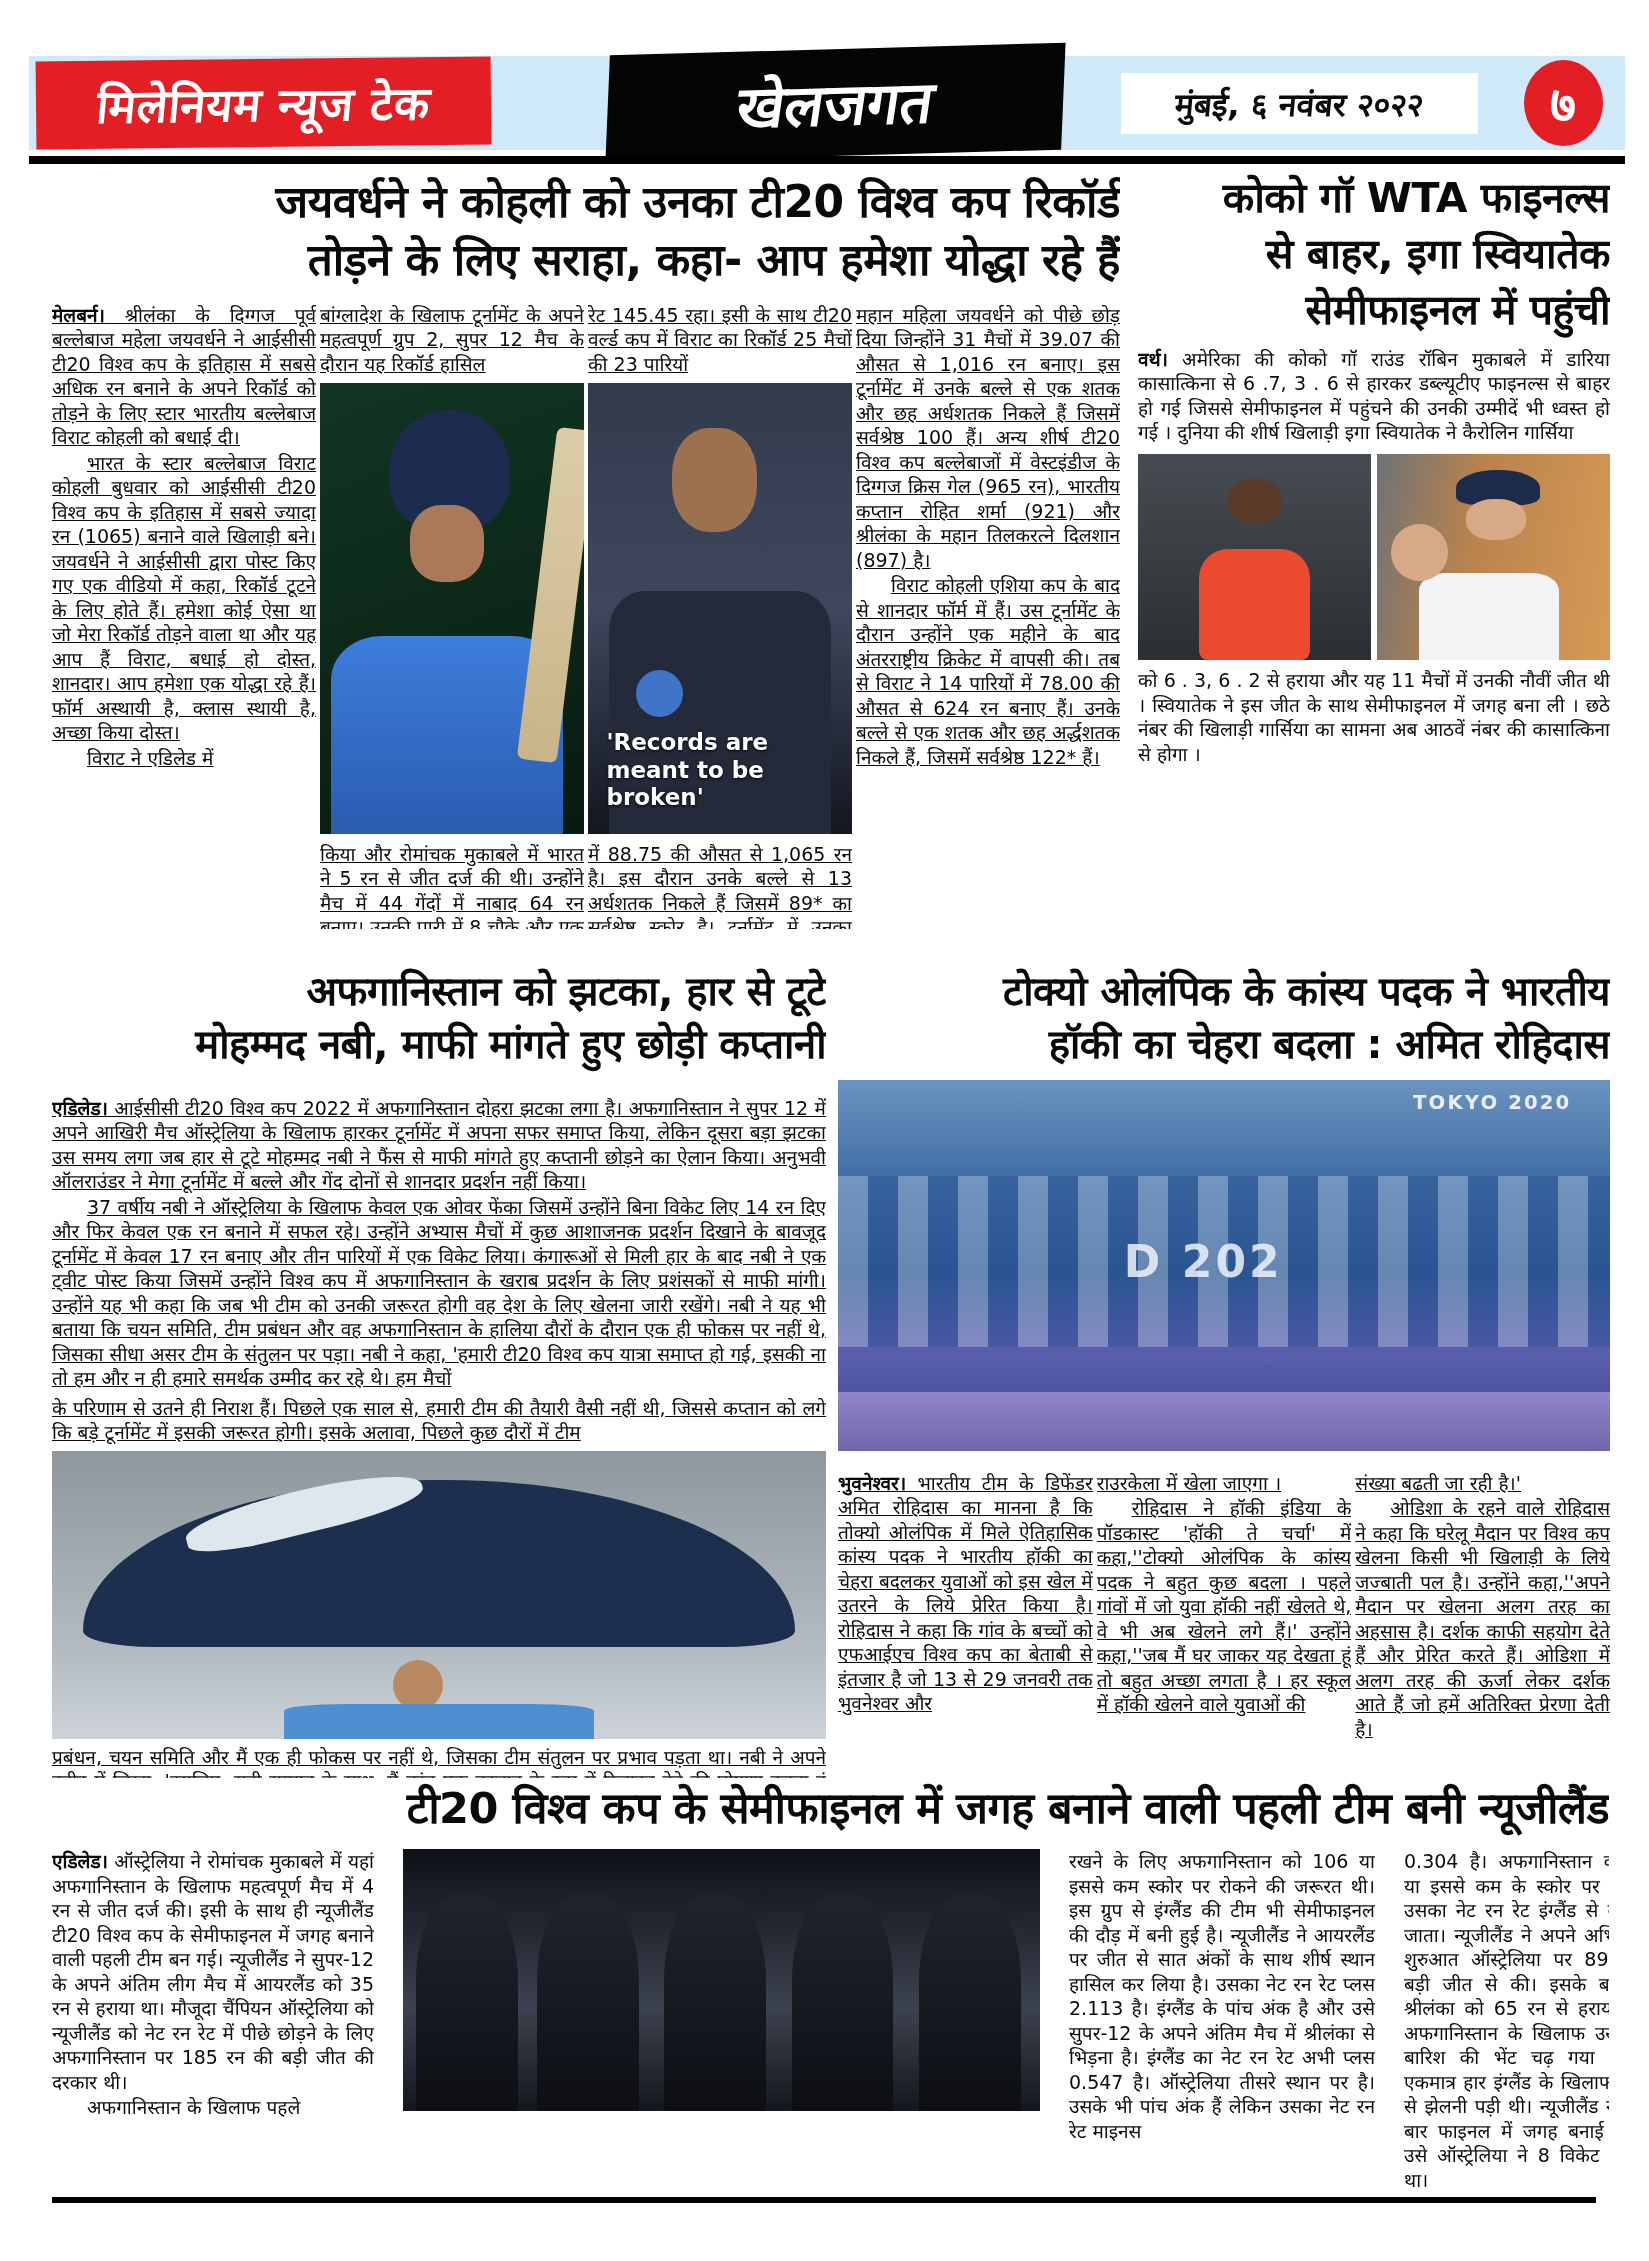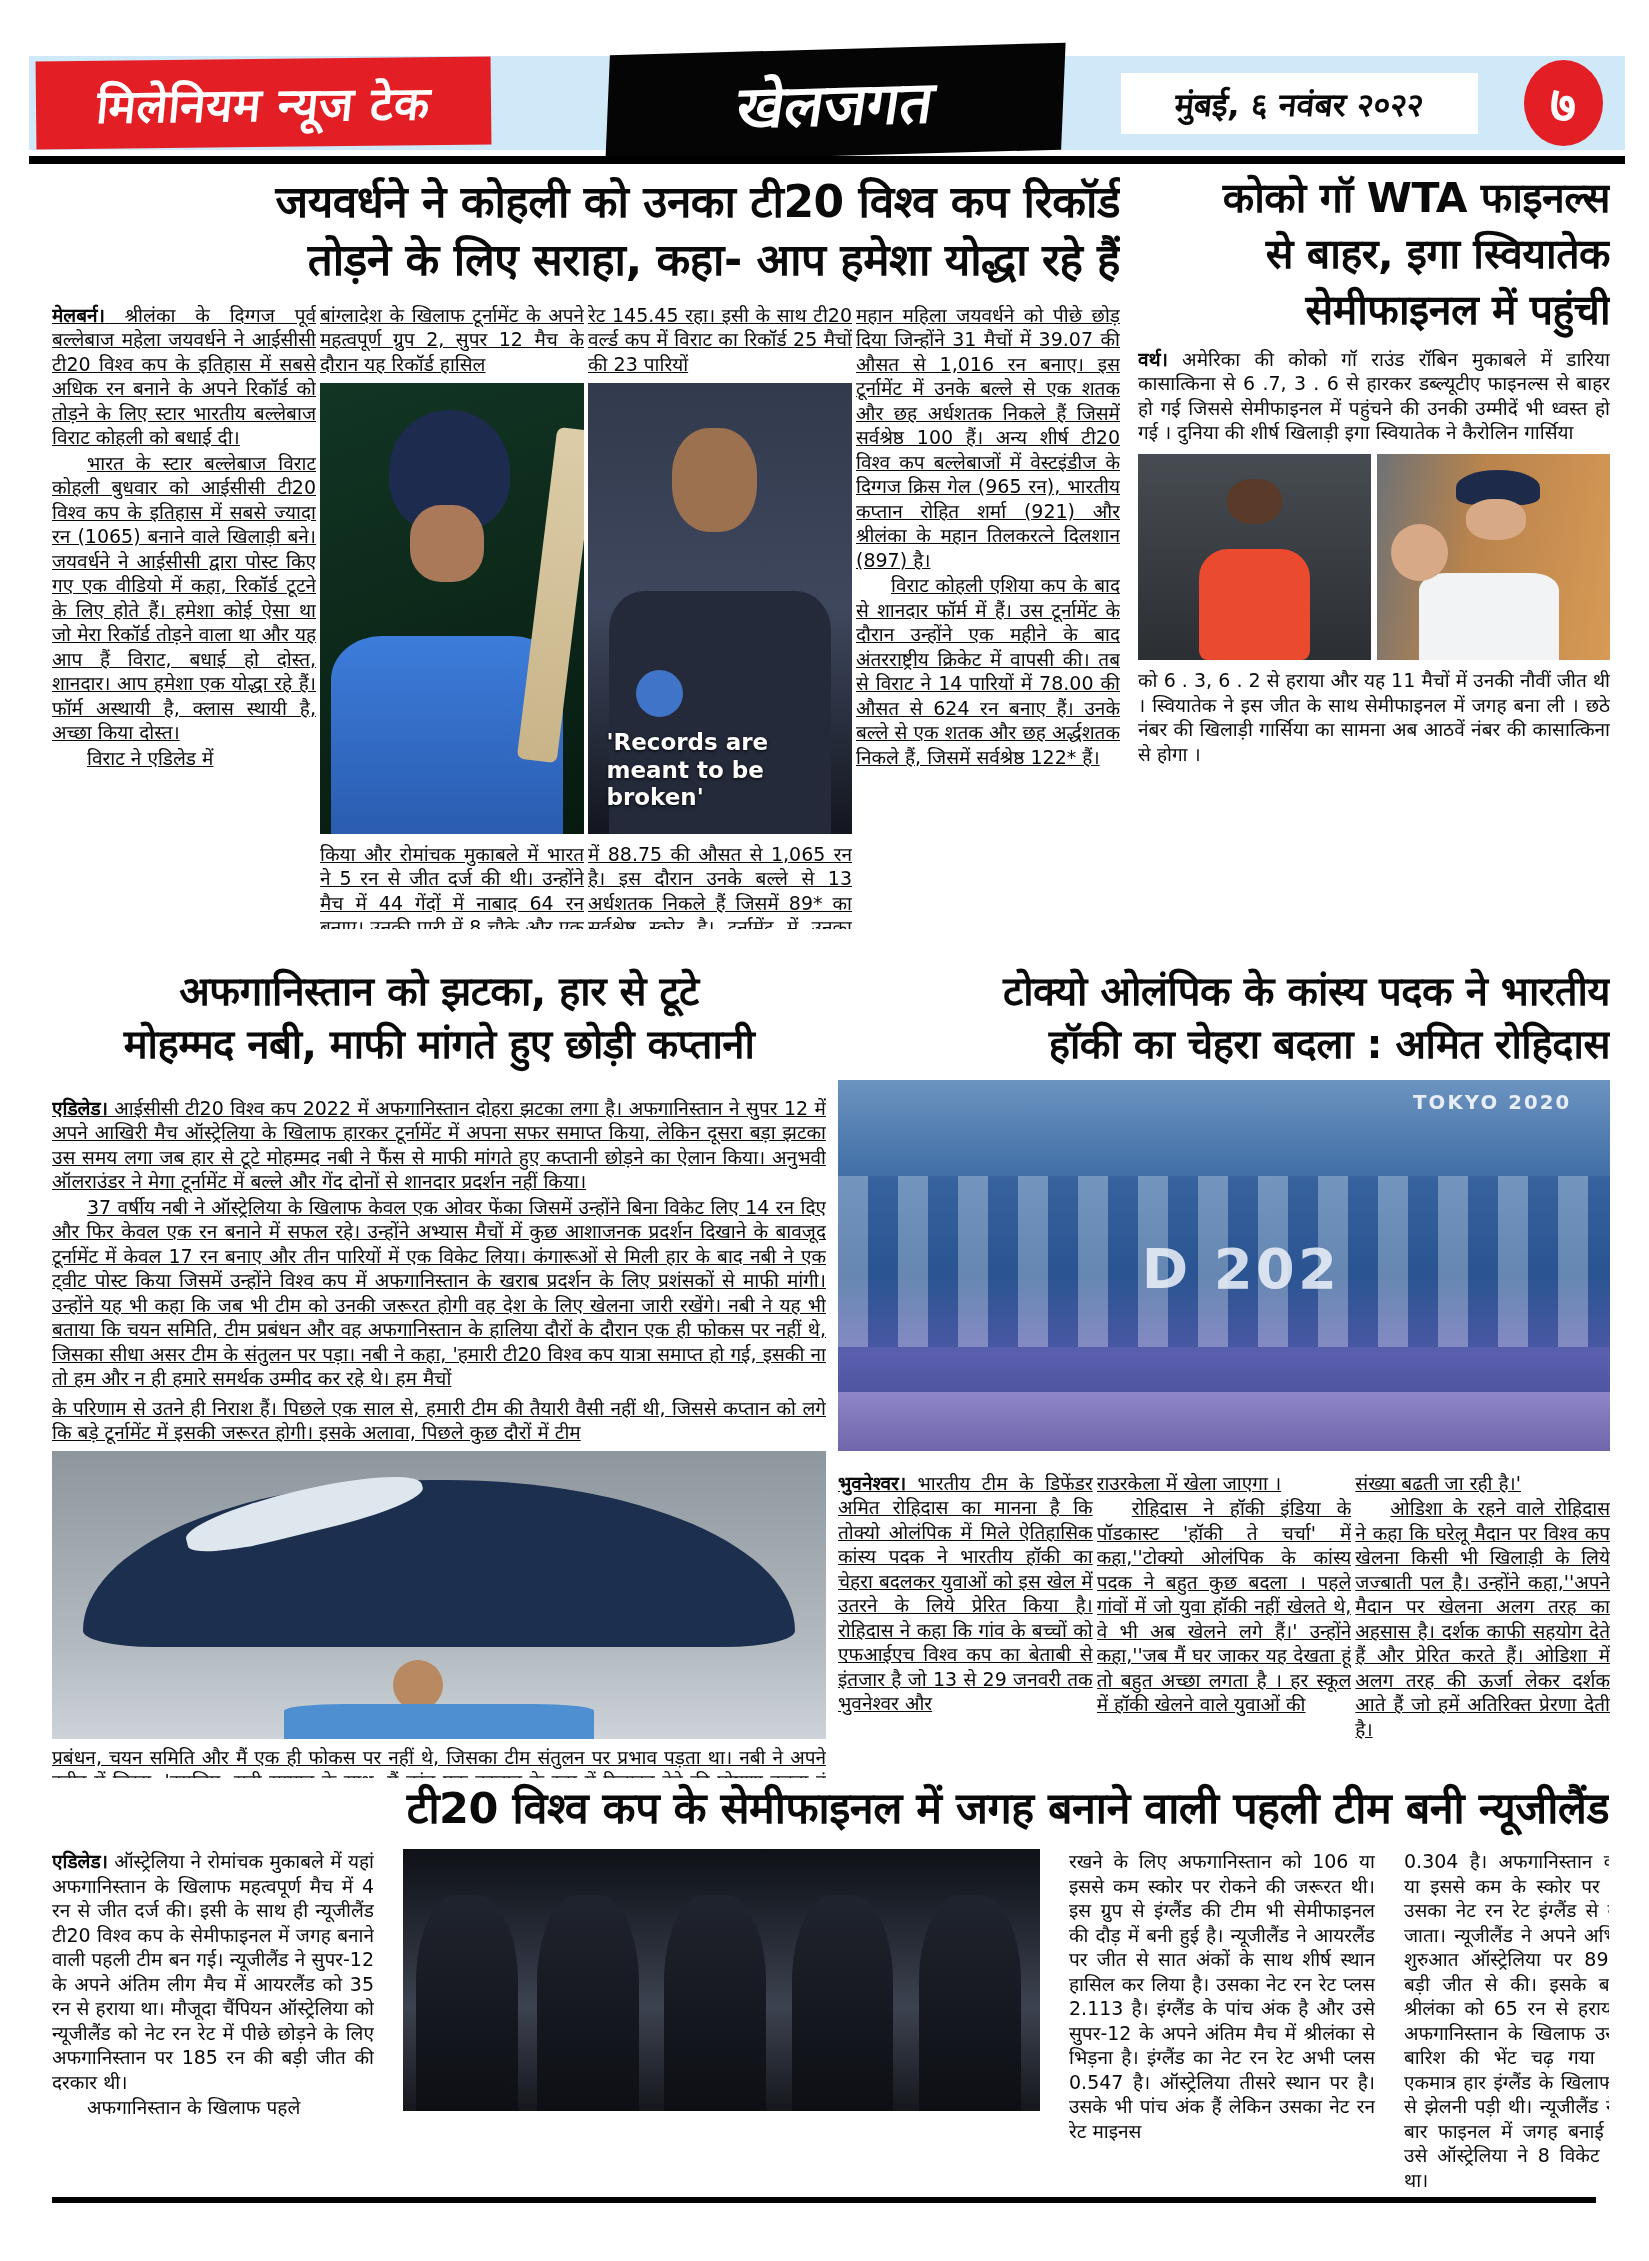--- a/index.html
+++ b/index.html
@@ -50,36 +50,36 @@
   .fig-gauff{flex:1;height:206px;background:linear-gradient(180deg,#474c52 0%,#2b2f34 100%);}
   .g-face{position:absolute;left:38%;top:12%;width:24%;height:22%;background:#5a3a28;border-radius:46%;}
   .g-dress{position:absolute;left:26%;bottom:0;width:48%;height:54%;background:#ea4a2d;border-radius:26% 26% 8% 8%;}
   .fig-swiatek{flex:1;height:206px;background:linear-gradient(100deg,#6e7276 0%,#b8834d 40%,#d89a55 100%);}
   .s-cap{position:absolute;left:34%;top:8%;width:36%;height:17%;background:#1e2a4a;border-radius:50% 50% 24% 24%;}
   .s-face{position:absolute;left:38%;top:22%;width:26%;height:20%;background:#d8a987;border-radius:44%;}
   .s-torso{position:absolute;left:18%;bottom:0;width:60%;height:42%;background:#f2f3f5;border-radius:20% 20% 0 0;}
   .s-fist{position:absolute;left:6%;top:34%;width:57px;height:57px;background:#d8a987;border-radius:50%;}
   
   .a3{left:52px;top:965px;width:774px;height:813px;}
-  .a3 .hl{font-size:40px;text-align:center;}
+  .a3 .hl{font-size:40px;text-align:right;}
   .a3 .cols{margin-top:25px;flex-direction:column;}
   .a3 .col{height:688px;}
   .fig-umbrella{height:288px;margin:6.2px 0;background:linear-gradient(180deg,#8f979e 0%,#b4bcc2 70%,#cdd3d8 100%);}
   .umb{position:absolute;left:4%;top:10%;width:92%;height:58%;background:#1d2f4e;border-radius:50% 50% 10% 10% / 92% 92% 10% 10%;}
   .umb-panel{position:absolute;left:14%;top:6%;width:34%;height:26%;background:#dfe7ee;border-radius:50% 60% 40% 40%;transform:rotate(-14deg);}
   .n-face{position:absolute;left:44%;bottom:10%;width:50px;height:50px;background:#b98a62;border-radius:50%;}
   .n-jacket{position:absolute;left:30%;bottom:0;width:40%;height:12%;background:#4d8fd1;border-radius:20% 20% 0 0;}
   
   .a4{left:838px;top:965px;width:772px;height:813px;}
   .a4 .hl{font-size:40px;}
   .fig-hockey{height:371px;margin-top:9.3px;background:linear-gradient(180deg,#6c93c0 0%,#3d6ca4 28%,#2c5a94 52%,#5b5fae 74%,#3a458c 100%);}
   .team-row{position:absolute;left:0;top:26%;width:100%;height:46%;background:repeating-linear-gradient(90deg,rgba(245,248,252,0.75) 0 30px,rgba(36,70,140,0.75) 30px 60px);opacity:.38;}
   .podium{position:absolute;left:0;bottom:0;width:100%;height:16%;background:linear-gradient(180deg,#8f86c9,#6f66ab);}
   .h-tokyo{position:absolute;right:5%;top:3%;color:#e7eef6;font-size:19.7px;font-weight:700;letter-spacing:2.1px;}
-  .h-podium-label{position:absolute;left:37%;top:42%;color:#eef2fa;font-size:56px;font-weight:700;opacity:.85;letter-spacing:3.1px;margin-left:18px;}
+  .h-podium-label{position:absolute;left:37%;top:42%;color:#eef2fa;font-size:44px;font-weight:700;opacity:.85;letter-spacing:3.1px;}
   .a4 .cols{margin-top:20px;}
   .a4 .col{height:310px;}
   
   .a5{left:52px;top:1780px;width:1557px;height:414px;}
   .a5 .hl{font-size:43px;}
   .a5-row{display:flex;gap:29px;margin-top:12.4px;}
   .a5-c1{width:322px;flex:none;height:341px;overflow:hidden;}
   .a5-mid{width:637px;flex:none;}
   .fig-nz{height:262px;background:linear-gradient(180deg,#0e1116 0%,#272c37 35%,#3c424f 60%,#15171d 100%);}
   .nzp{position:absolute;bottom:0;width:16%;height:72%;background:linear-gradient(180deg,#20242e 0%,#14171e 60%,#0d0f14 100%);border-radius:40% 40% 0 0;display:flex;align-items:flex-start;justify-content:center;padding-top:34%;box-sizing:border-box;}

